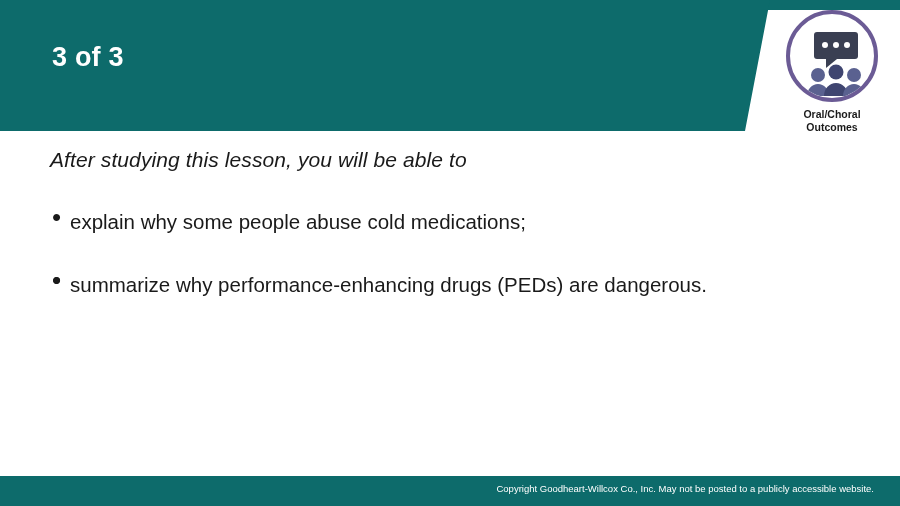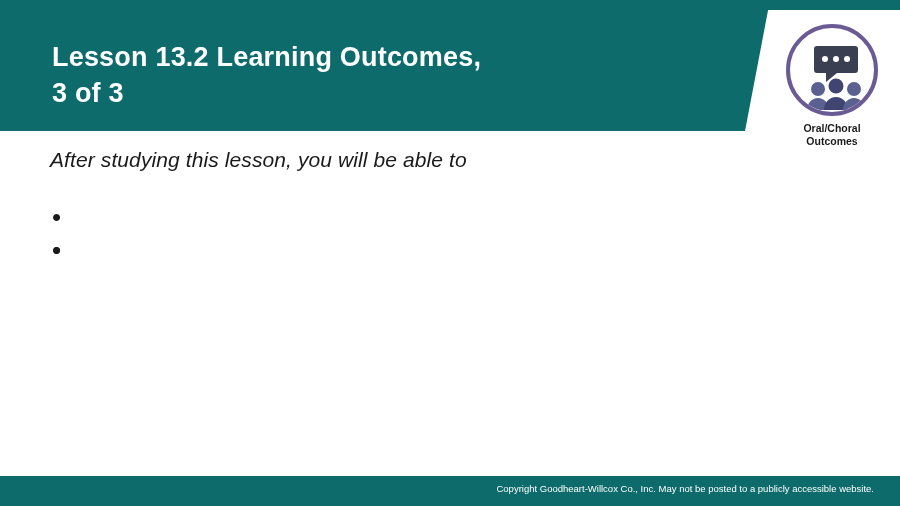--- a/index.html
+++ b/index.html
@@ -53,21 +53,21 @@
     font-weight: bold;
     line-height: 1.32;
     letter-spacing: 0.2px;
   }
   .header-title .line2 { display: block; }
 
   
   .badge {
     position: absolute;
     right: 18px;
-    top: 24px;
+    top: 10px;
     width: 100px;
     text-align: center;
   }
   .badge-circle {
     width: 92px;
     height: 92px;
     margin: 0 auto;
     border-radius: 50%;
     background: #ffffff;
     border: 4px solid #6b5b95;
@@ -144,21 +144,20 @@
     white-space: nowrap;
   }
 </style>
 </head>
 <body>
 
 <div class="header-band">
   <div class="teal-top-strip"></div>
   <div class="teal-shape"></div>
   <div class="header-title">
-    <span>Lesson 13.2 Learning Outcomes,</span>
     <span class="line2">3 of 3</span>
   </div>
 </div>
 
 <div class="badge">
   <div class="badge-circle">
     <span>
       <svg width="92" height="92" viewBox="0 0 92 92" aria-hidden="true">
 
         <rect x="24" y="18" width="44" height="27" rx="3" fill="#3a3f52"></rect>
@@ -181,25 +180,27 @@
     <span>Outcomes</span>
   </div>
 </div>
 
 <div class="body-area">
   <div class="intro">After studying this lesson, you will be able to</div>
 
   <div class="bullets">
     <div class="bullet">
       <span class="dot">•</span>
+      <span>explain why some people abuse cold medications;</span>
     </div>
     <div class="bullet">
       <span class="dot">•</span>
     </div>
     <div class="bullet">
       <span class="dot">•</span>
+      <span>summarize why performance-enhancing drugs (PEDs) are dangerous.</span>
     </div>
   </div>
 </div>
 
 <div class="footer-band">
   <div class="footer-text">Copyright Goodheart-Willcox Co., Inc.  May not be posted to a publicly accessible website.</div>
 </div>
 
 </body></html>

